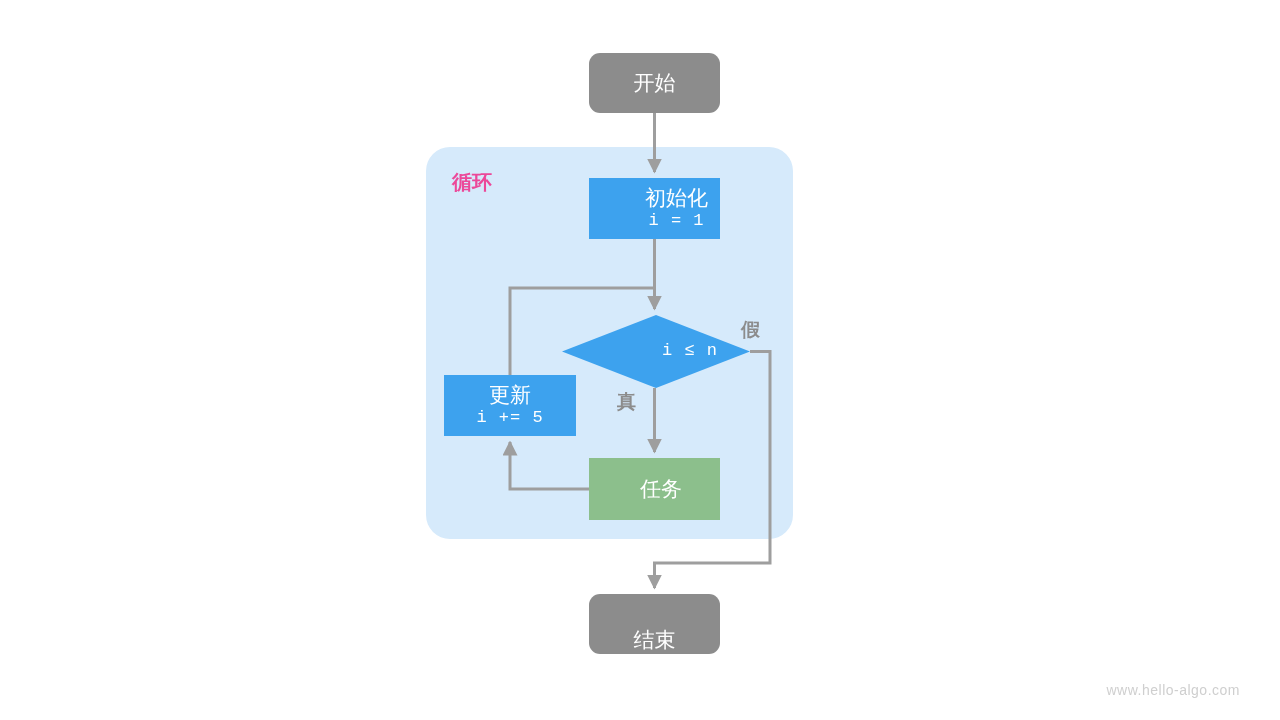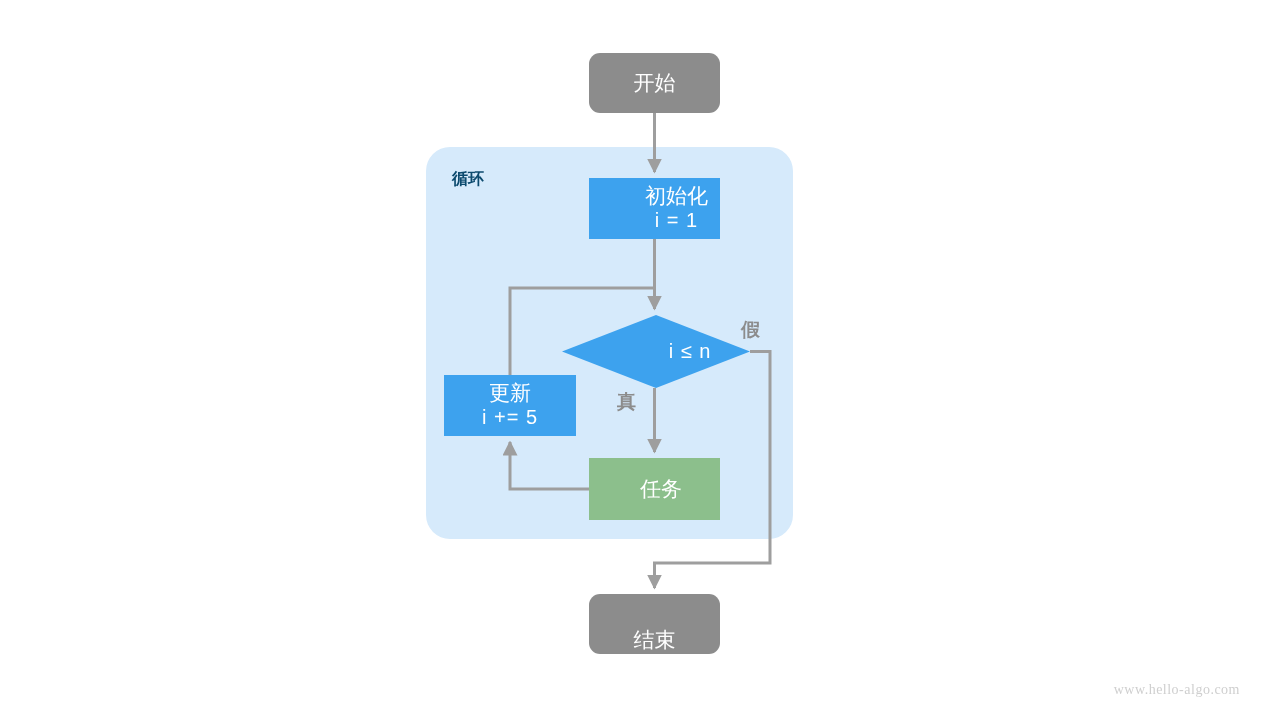--- a/index.html
+++ b/index.html
@@ -30,22 +30,22 @@
     color: #ffffff;
     text-align: center;
     pointer-events: none;
     line-height: 1.18;
   }
   .label-cjk {
     font-family: "Liberation Sans", "DejaVu Sans", sans-serif;
     font-size: 21px;
   }
   .label-mono {
-    font-family: Liberation Sans, sans-serif;
-    font-size: 20px;
+    font-family: Liberation Mono, monospace;
+    font-size: 17px;
     letter-spacing: 1px;
   }
   
   #start-node {
     left: 589px; top: 53px; width: 131px; height: 60px; text-align: right;
   }
   
   #end-node {
     left: 589px; top: 594px; width: 131px; height: 60px; margin-top: 16px;
   }
@@ -73,31 +73,31 @@
     color: #8c8c8c;
     pointer-events: none;
     white-space: nowrap;
   }
   #label-true { left: 617px; top: 389px; }
   #label-false { left: 741px; top: 317px; }
   #loop-title {
     position: absolute;
     left: 452px; top: 169px;
     font-family: "Liberation Sans", "DejaVu Sans", sans-serif;
-    font-size: 16px;
+    font-size: 20px;
     font-weight: bold;
-    color: #0c4a6e;
+    color: #ec4899;
     white-space: nowrap;
     pointer-events: none;
   }
   #watermark {
     position: absolute;
     right: 40px;
     bottom: 22px;
-    font-family: Liberation Serif, serif;
+    font-family: Liberation Sans, sans-serif;
     font-size: 14px;
     color: #cfcfcf;
     letter-spacing: 0.5px;
     white-space: nowrap;
   }
 </style>
 </head>
 <body>
 
 <svg id="canvas" viewBox="0 0 1280 720">

